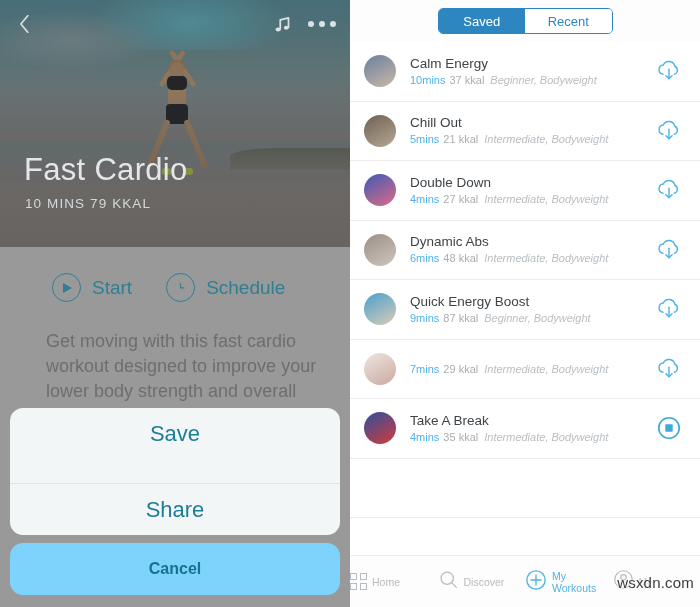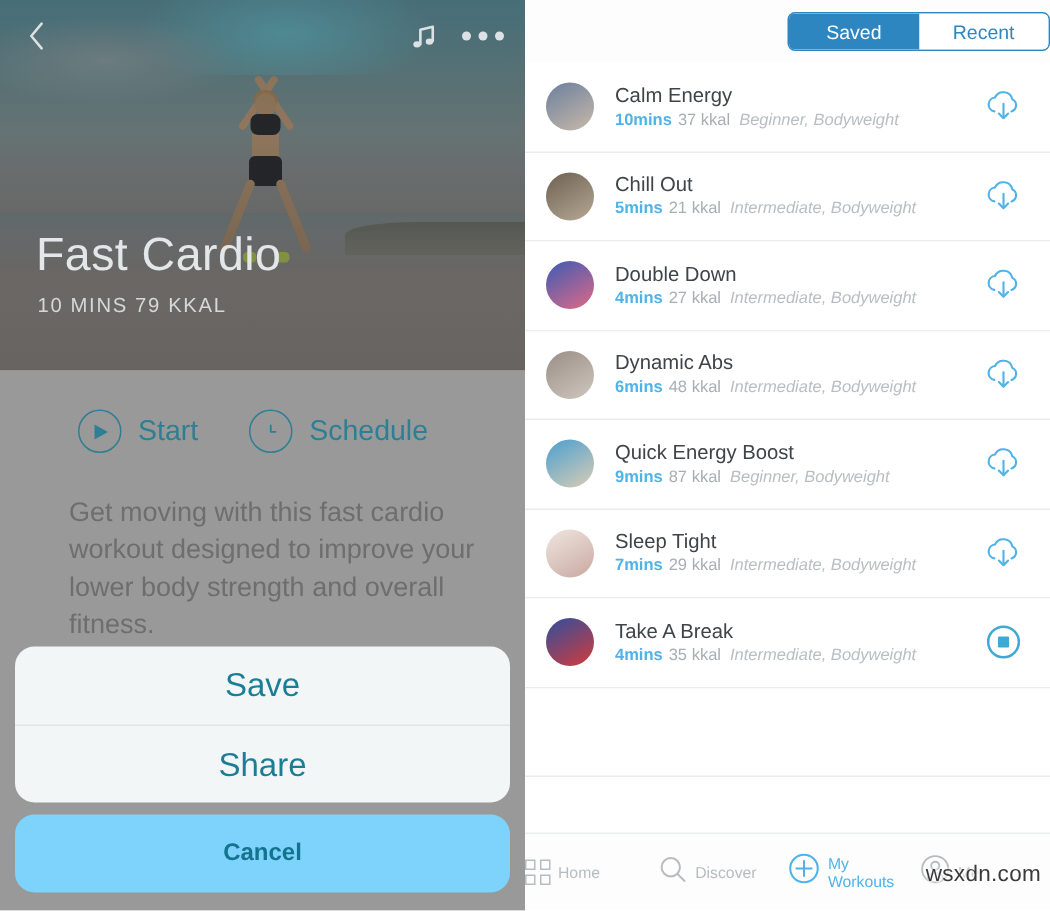--- a/index.html
+++ b/index.html
@@ -107,49 +107,49 @@
 
   
   .sheet-wrap { position:absolute; left:0; bottom:0; width:350px; padding:0 10px 12px 10px; }
   .sheet {
     background:#f2f6f7; border-radius:13px; overflow:hidden; margin-bottom:8px;
   }
   .sheet-item {
     height:52px; display:flex; align-items:center; justify-content:center;
     font-size:22px; color:#1c7d97; cursor:pointer;
   }
-  .sheet-item + .sheet-item { border-top:1px solid rgba(0,0,0,.07); }
+  .sheet-item + .sheet-item { border-top:1px solid rgba(0,0,0,.07);margin-top:23px; }
   .sheet-cancel {
     background:#7dd3fc; border-radius:13px; height:52px;
     display:flex; align-items:center; justify-content:center;
     font-size:16px; font-weight:bold; color:#14738f; cursor:pointer;
   }
 
   
   .right { width:350px; height:607px; background:#ffffff; position:relative; display:flex; flex-direction:column; }
-  .seg-bar { height:42px; display:flex; align-items:center; justify-content:flex-end; background:#fdfdfd; }
+  .seg-bar { height:42px; display:flex; align-items:center; justify-content:center; background:#fdfdfd; }
   .segmented {
     display:flex; width:175px; height:26px;
     border:1px solid #2e86c1; border-radius:5px; overflow:hidden;
   }
   .seg {
     flex:1; display:flex; align-items:center; justify-content:center;
     font-size:13px; color:#2e86c1; background:#ffffff; cursor:pointer;
   }
   .seg.active { background:#2e86c1; color:#ffffff; }
   .list { flex:1; overflow:hidden; }
   .row {
     height:59.5px; display:flex; align-items:center; padding:0 16px 0 14px;
     border-bottom:1px solid #ececec; background:#fff; cursor:pointer;
   }
   .thumb { width:32px; height:32px; border-radius:50%; flex:0 0 32px; overflow:hidden; }
   .meta { flex:1; padding-left:14px; min-width:0; }
   .r-title { font-size:13.5px; color:#3f4448; line-height:17px; }
   .r-sub { font-size:11px; line-height:16px; white-space:nowrap; }
-  .r-dur { color:#4fb3e8; font-weight:bold; }
+  .r-dur { color:#4fb3e8; font-weight:normal; }
   .r-kcal { color:#a9aeb2; margin-left:4px; }
   .r-tags { color:#b9bec2; font-style:italic; margin-left:6px; }
   .dl { width:30px; height:28px; flex:0 0 30px; display:flex; align-items:center; justify-content:center; cursor:pointer; }
   .row.empty { border-bottom:1px solid #ececec; }
   .tabbar {
     height:52px; border-top:1px solid #eceff0; background:#fdfdfd;
     display:flex; align-items:center;
   }
   .tab { flex:1; display:flex; flex-direction:row; align-items:center; gap:5px; cursor:pointer; }
   .tab .t-label { font-size:10.5px; color:#b7bcc0; }
@@ -334,21 +334,20 @@
             <svg viewBox="0 0 30 26" width="28" height="26" aria-hidden="true">
          <path d="M8.5 16.5 a5 5 0 0 1 .4 -9.9 a6.6 6.6 0 0 1 12.4 1.3 a4.6 4.6 0 0 1 -.6 8.6" fill="none" stroke="#4fb3e8" stroke-width="1.5" stroke-linecap="round"></path>
          <path d="M15 11 V21" fill="none" stroke="#4fb3e8" stroke-width="1.5" stroke-linecap="round"></path>
          <path d="M11.7 18 L15 21.4 L18.3 18" fill="none" stroke="#4fb3e8" stroke-width="1.5" stroke-linecap="round" stroke-linejoin="round"></path>
        </svg>
           </div>
         </div>
         <div class="row">
           <div class="thumb" style="background:linear-gradient(150deg,#efe6e0 0%, #c9a9a0 100%)"></div>
      <div class="meta">
-       <div class="r-title">Sleep Tight</div>
        <div class="r-sub">
          <span class="r-dur">7mins</span><span class="r-kcal">29 kkal</span><span class="r-tags">Intermediate, Bodyweight</span>
        </div>
      </div>
      <div class="dl">
             <svg viewBox="0 0 30 26" width="28" height="26" aria-hidden="true">
          <path d="M8.5 16.5 a5 5 0 0 1 .4 -9.9 a6.6 6.6 0 0 1 12.4 1.3 a4.6 4.6 0 0 1 -.6 8.6" fill="none" stroke="#4fb3e8" stroke-width="1.5" stroke-linecap="round"></path>
          <path d="M15 11 V21" fill="none" stroke="#4fb3e8" stroke-width="1.5" stroke-linecap="round"></path>
          <path d="M11.7 18 L15 21.4 L18.3 18" fill="none" stroke="#4fb3e8" stroke-width="1.5" stroke-linecap="round" stroke-linejoin="round"></path>
        </svg>

